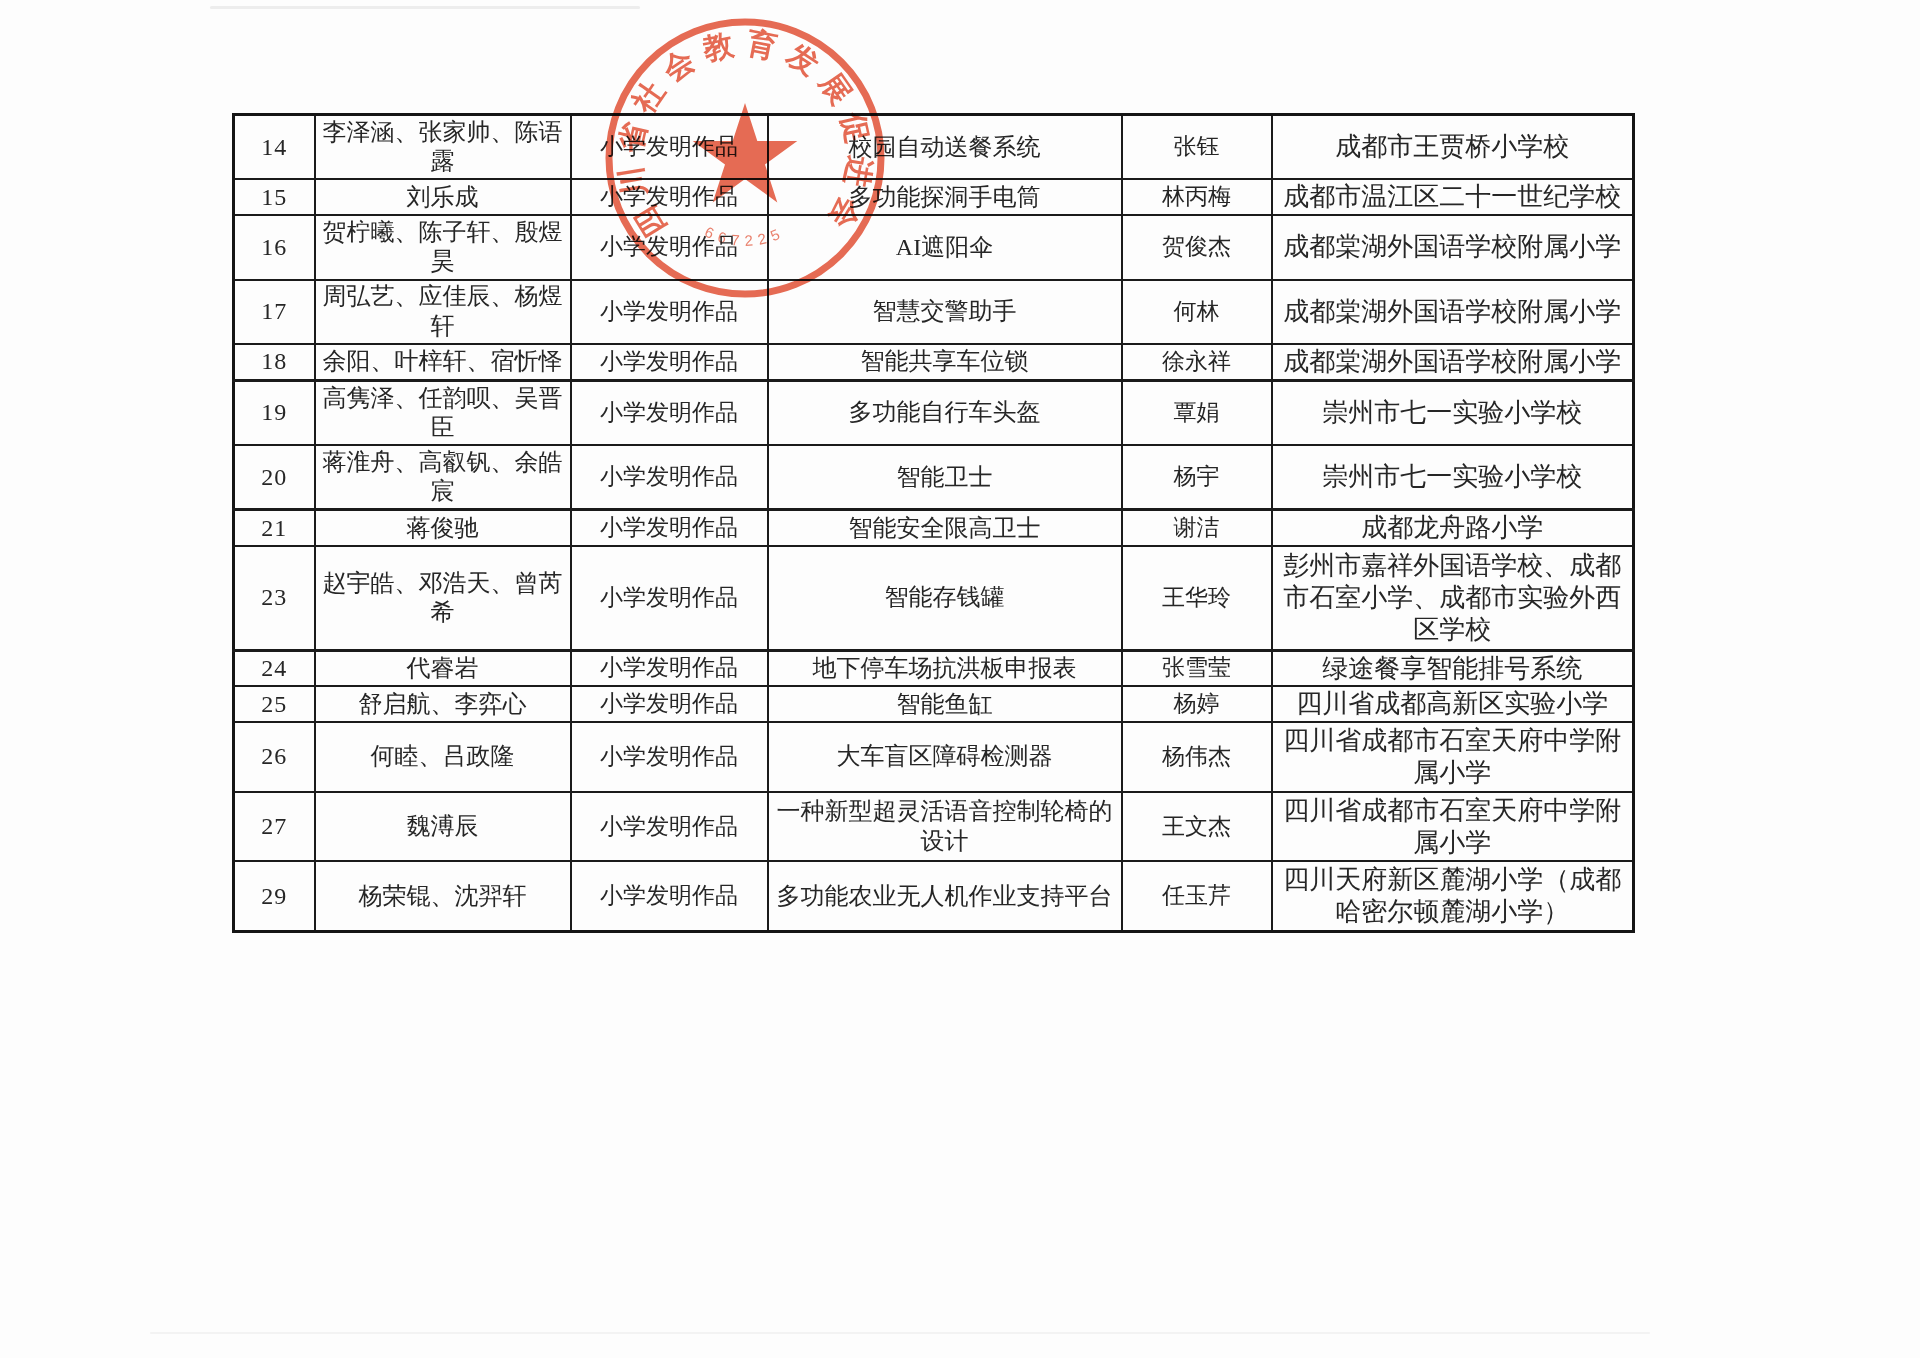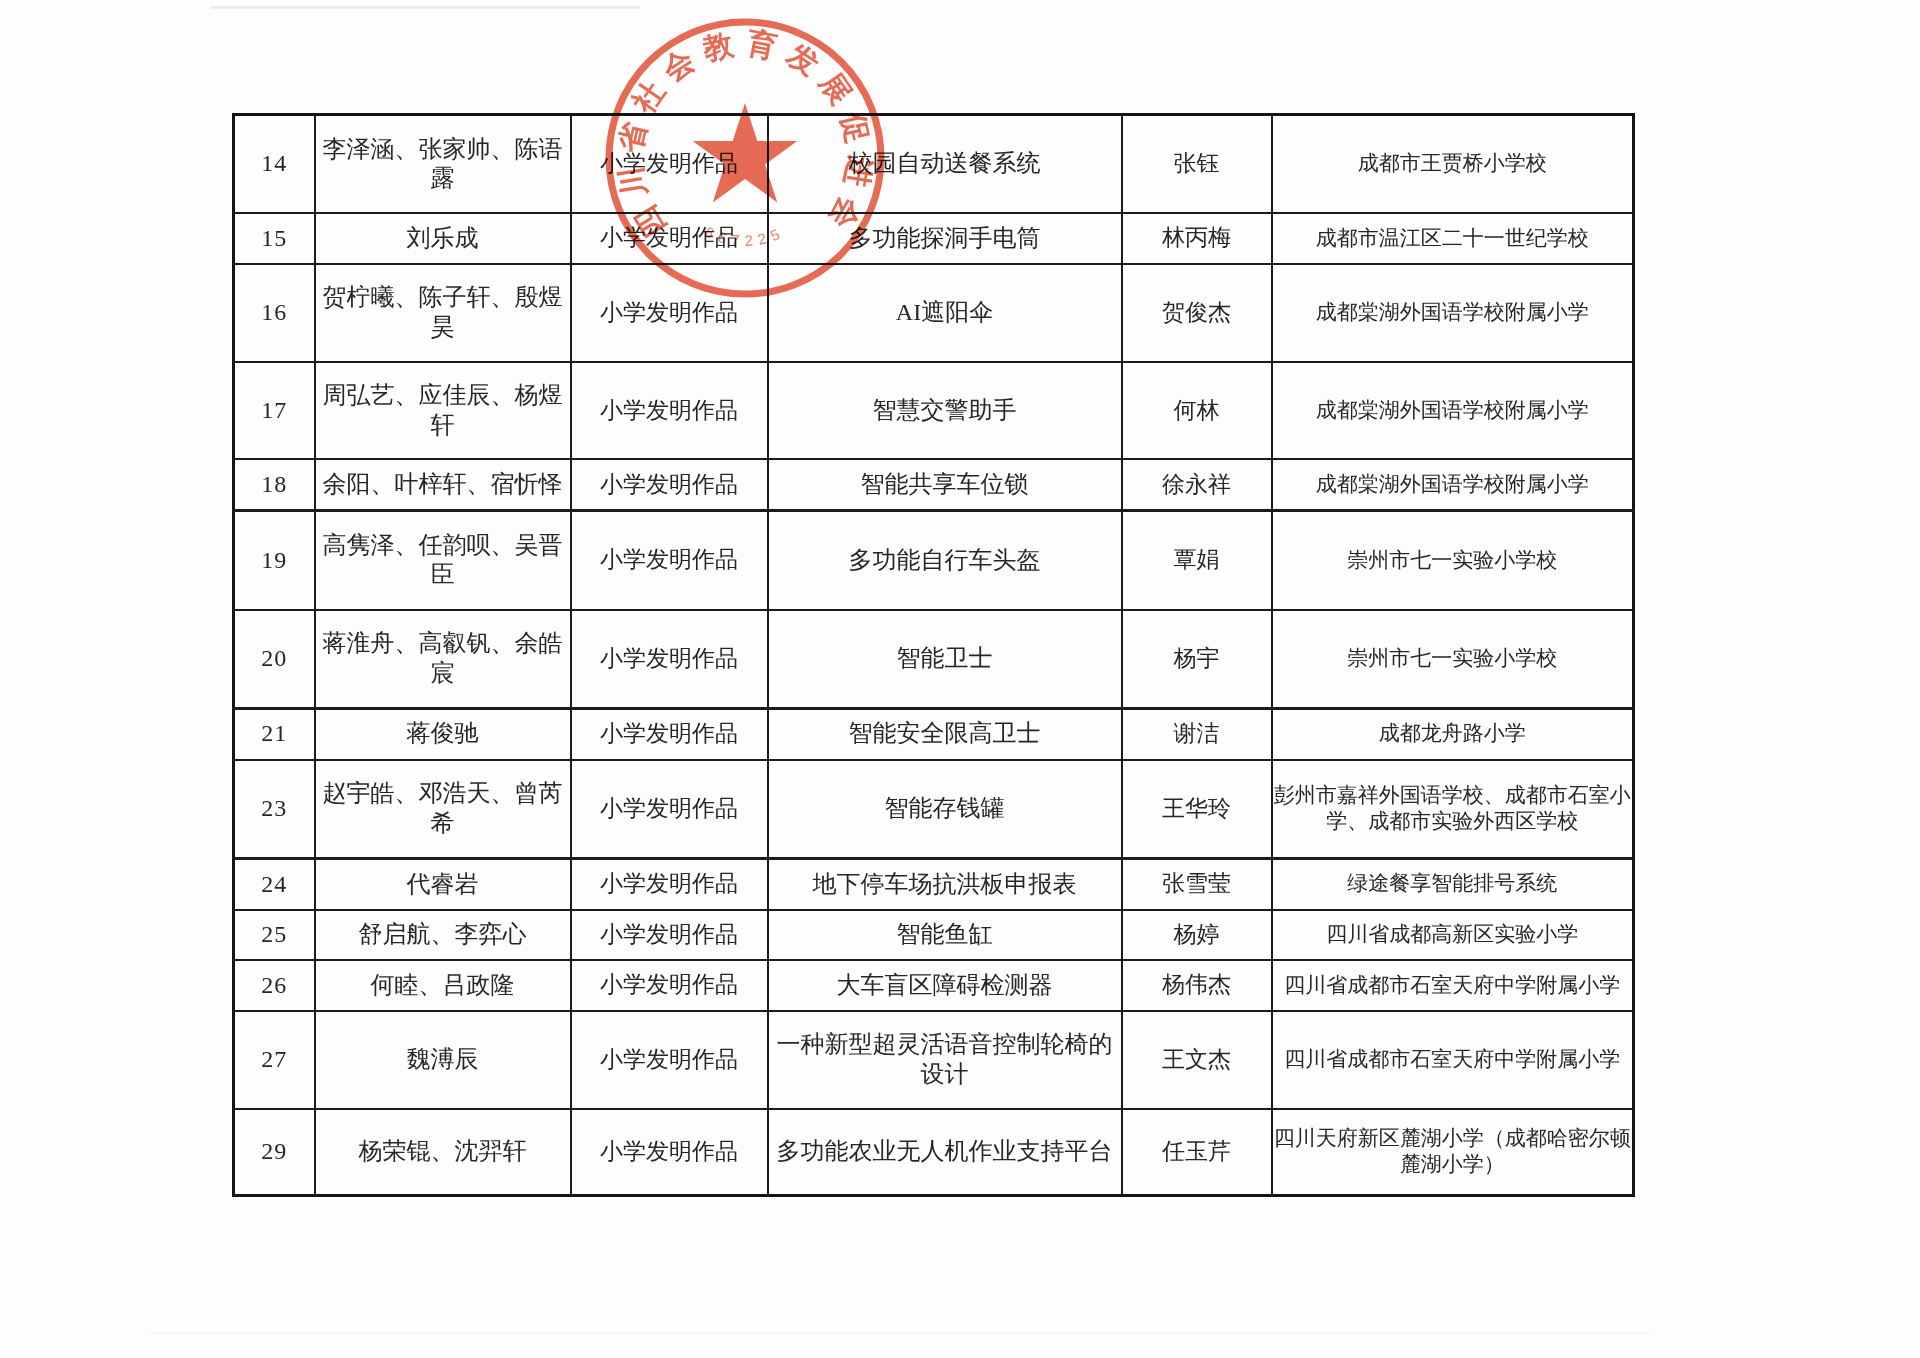--- a/index.html
+++ b/index.html
@@ -11,42 +11,42 @@
   .page{
     position:absolute;inset:0;background:#fdfdfd;overflow:hidden;
   }
   
   .smudge{position:absolute;background:#d9d9d9;opacity:.45;border-radius:2px;}
   .smudge.top{left:210px;top:6px;width:430px;height:3px;}
   .smudge.bottom{left:150px;top:1332px;width:1500px;height:2px;opacity:.25;}
 
   
   table.awards{
-    position:absolute;left:232px;top:113px;width:1400px;height:1084px;
+    position:absolute;left:232px;top:113px;width:1400px;height:820px;
     border-collapse:collapse;table-layout:fixed;
     border:3px solid #151515;
   }
   table.awards td{
     border:2px solid #1b1b1b;
     text-align:center;vertical-align:middle;
     color:#262626;padding:0;line-height:1.22;
     overflow:hidden;
   }
   
   table.awards tr:nth-child(6) td,
   table.awards tr:nth-child(8) td,
   table.awards tr:nth-child(10) td,
   table.awards tr:nth-child(15) td{border-top-width:3px;}
 
   td.c-no{font-size:24px;letter-spacing:1px;}
   td.c-names{font-size:24px;padding:0 16px;}
   td.c-category{font-size:23px;}
   td.c-work{font-size:24px;padding:0 16px;}
   td.c-instructor{font-size:23px;}
-  td.c-school{font-size:21px;padding:0 4px;}
+  td.c-school{font-size:26px;padding:0 4px;}
 
   
   .stamp{
     position:absolute;left:595px;top:8px;width:300px;height:300px;
     opacity:.82;mix-blend-mode:multiply;pointer-events:none;
   }
   .stamp .ring-text{
     font-family:"Liberation Serif","DejaVu Serif",serif;
     font-size:30px;font-weight:bold;letter-spacing:10px;
   }

